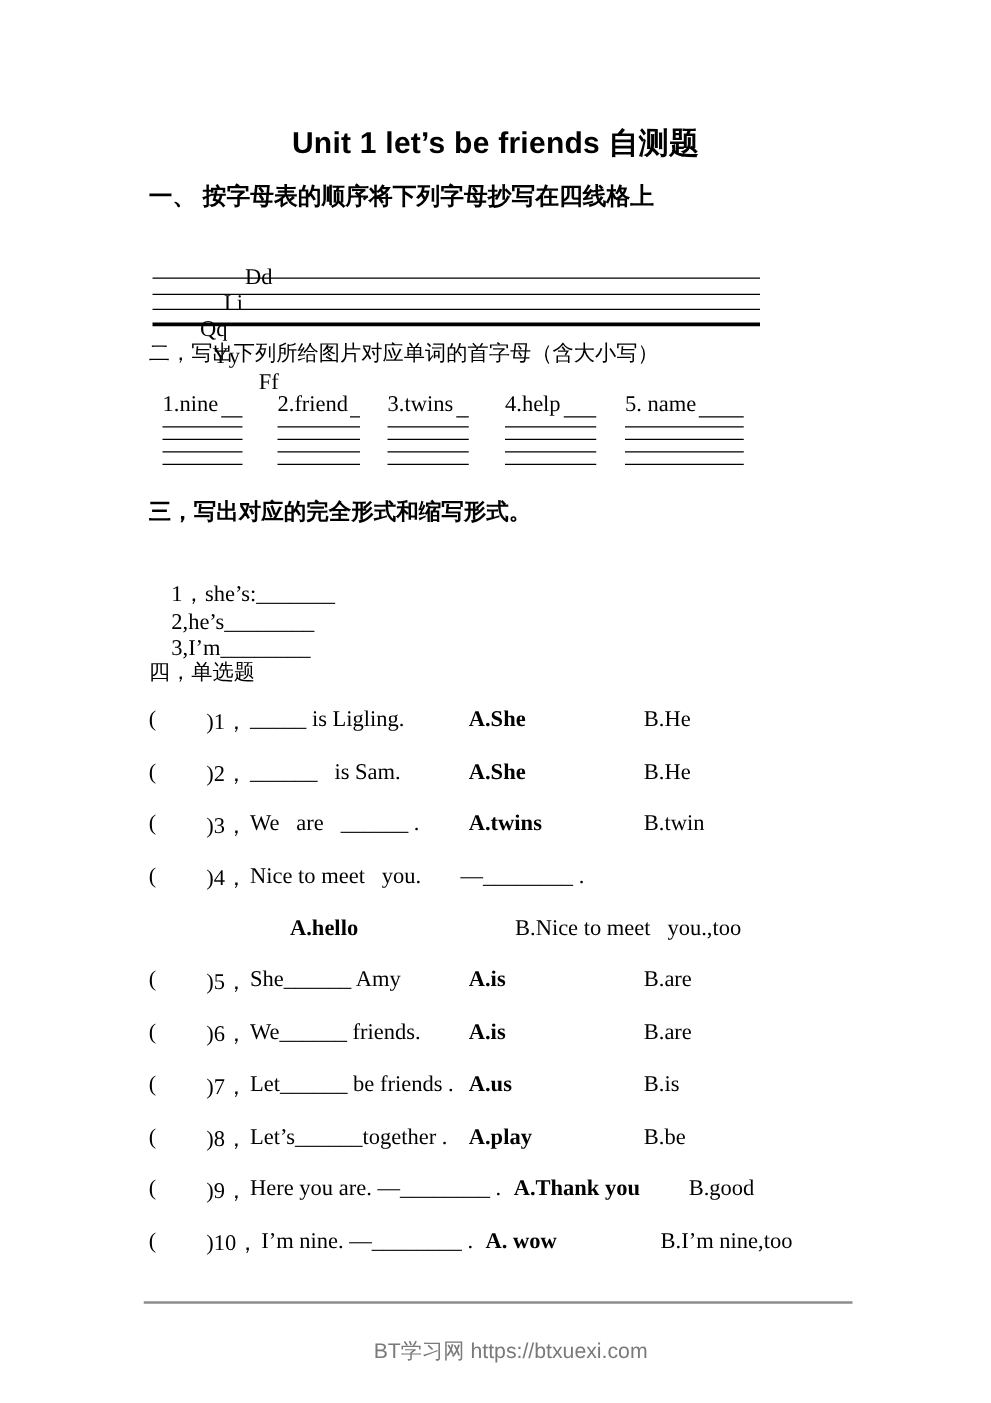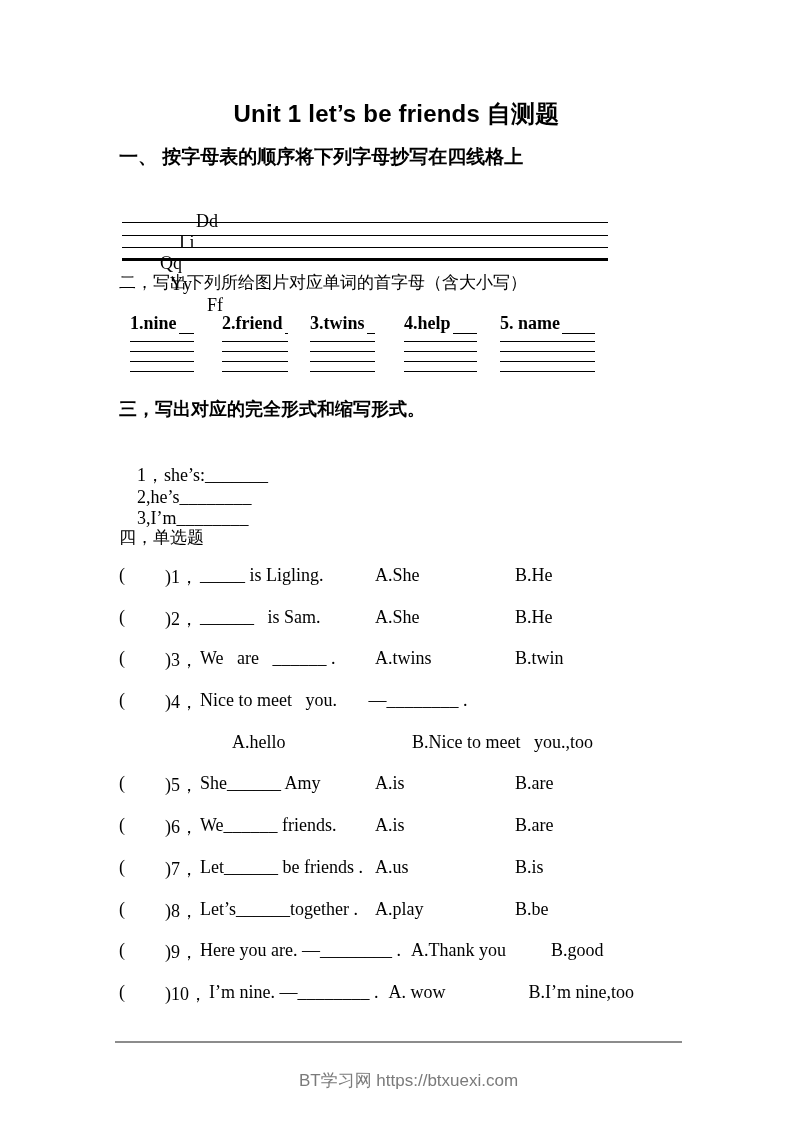--- a/index.html
+++ b/index.html
@@ -40,21 +40,21 @@
   
   .grid4{top:222px;left:122px;width:486px;height:40px;}
   .grid4 i{position:absolute;left:0;right:0;display:block;border-top:1px solid #000;}
   .grid4 i:nth-child(1){top:0;}
   .grid4 i:nth-child(2){top:13px;}
   .grid4 i:nth-child(3){top:25px;}
   .grid4 i:nth-child(4){top:36px;border-top:3px solid #000;}
 
   
   .items{top:315px;left:119px;display:flex;align-items:flex-start;}
-  .item{flex:none;font-weight:bold;}
+  .item{flex:none;}
   .item:nth-child(1){margin-left:11px;width:64px;}
   .item:nth-child(2){margin-left:28px;width:66px;}
   .item:nth-child(3){margin-left:22px;width:65px;}
   .item:nth-child(4){margin-left:29px;width:73px;}
   .item:nth-child(5){margin-left:23px;width:95px;}
   .item-label-row{display:flex;align-items:flex-end;height:19px;font-size:18px;white-space:pre;}
   .item-label-row .tail{flex:1;border-bottom:1px solid #000;height:100%;margin-left:2px;}
   .mini-grid{margin-top:7px;}
   .mini-grid i{display:block;border-top:1px solid #000;height:0;}
   .mini-grid i + i{margin-top:9px;}
@@ -65,21 +65,21 @@
   .s3-row2{top:484px;}
   .s3-row span{display:inline-block;margin-right:38px;white-space:pre;}
 
   
   .mc{top:565px;left:119px;width:640px;font-size:18px;}
   .q-row{display:flex;align-items:flex-start;height:41.7px;}
   .q-paren{flex:none;width:46px;}
   .q-main{flex:none;min-width:200px;display:flex;align-items:flex-start;}
   .q-label{flex:none;}
   .q-text{white-space:pre;margin-left:2px;}
-  .q-a{flex:none;min-width:140px;margin-left:10px;white-space:pre;}
+  .q-a{flex:none;min-width:140px;margin-left:10px;white-space:pre;font-weight:bold;}
   .q-b{flex:none;white-space:pre;}
   .q-row.opts{padding-left:113px;}
   .q-row.opts .q-a{min-width:180px;margin-left:0;}
 
   
   .footer-line{top:1041px;left:115px;width:567px;border-top:2px solid #8c8c8c;height:0;}
   .footer-text{
     top:1069px;left:0;width:793px;text-align:center;
     font-family:"Liberation Sans","DejaVu Sans",sans-serif;
     font-size:17px;color:#7a7a7a;padding-left:12px;

